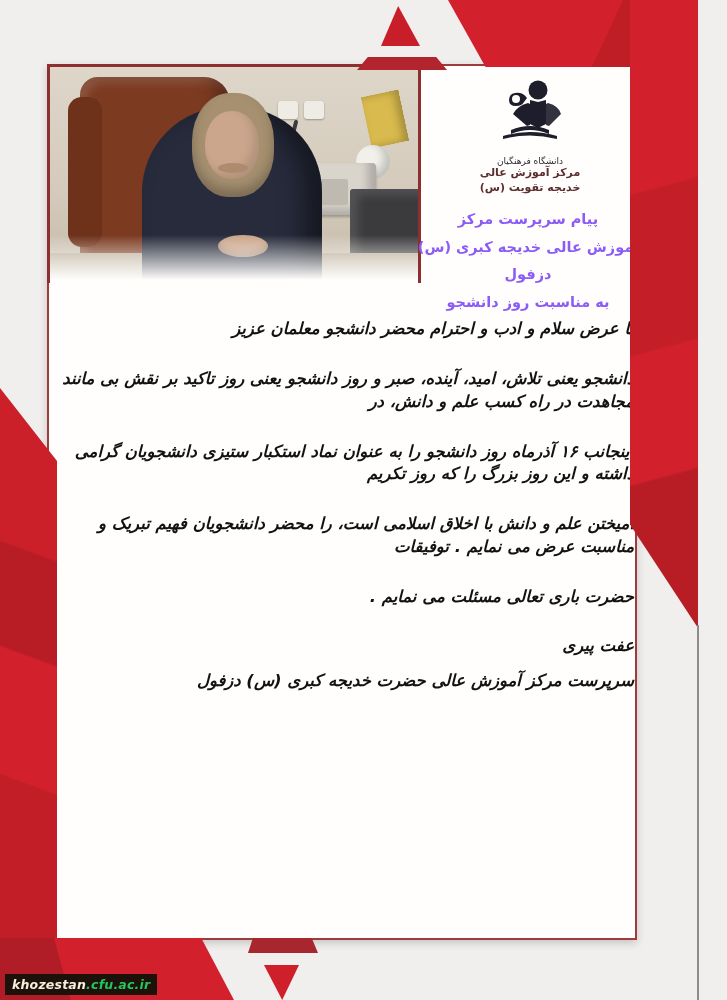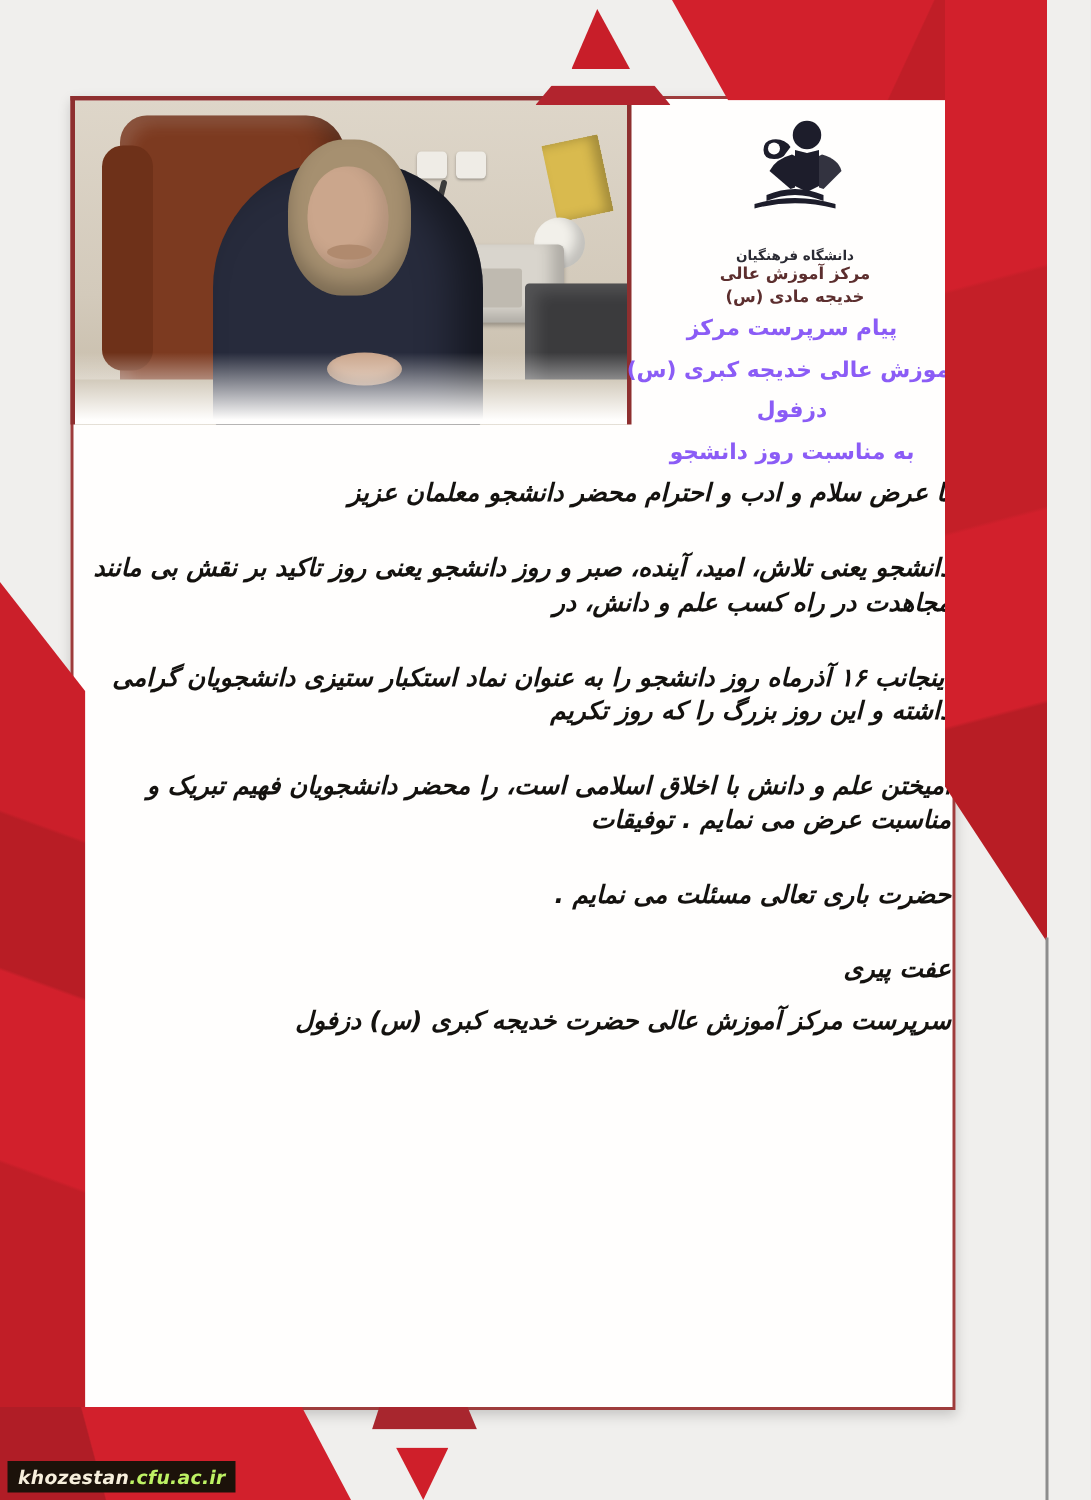--- a/index.html
+++ b/index.html
@@ -93,41 +93,41 @@
   .paper-roll{left:306px;top:78px;width:34px;height:34px;background:#f2f0ea;border-radius:50%;
     box-shadow:inset -6px -4px 8px rgba(0,0,0,.2);}
   .desk{left:0;top:186px;width:374px;height:33px;background:#b4a78f;}
   .papers{left:120px;top:188px;width:96px;height:22px;background:#f4f1ea;border-radius:40%;
     box-shadow:0 1px 2px rgba(0,0,0,.2);}
   .photo-fade{left:0;top:168px;width:374px;height:51px;
     background:linear-gradient(rgba(255,255,255,0),#fffefd 88%);}
   
   .logo-block{position:absolute;left:450px;top:78px;width:160px;z-index:2;text-align:center;}
   .emblem{display:inline-block;}
-  .logo-uni{font-size:9px;font-weight:bold;color:#2a2a33;letter-spacing:.5px;margin-top:16px;}
+  .logo-uni{font-size:9px;font-weight:normal;color:#2a2a33;letter-spacing:.5px;margin-top:6px;}
   .logo-line{font-size:11px;font-weight:bold;color:#5c2e2e;line-height:1.35;}
   
   .header-block{position:absolute;left:408px;top:206px;width:240px;z-index:2;
     text-align:center;direction:rtl;color:#8b5cf6;font-weight:bold;}
   .header-line{font-size:14.5px;line-height:1.9;}
   
   .body-block{position:absolute;left:62px;top:318px;width:572px;z-index:2;
     direction:rtl;color:#14120f;font-weight:bold;font-style:italic;}
   .msg-line{font-size:16.5px;line-height:1.35;margin-bottom:28px;}
   .align-right{text-align:right;}
   .align-center{text-align:center;}
   .sig{font-size:16.5px;text-align:right;margin-top:14px;}
   .sig-name{margin-top:10px;}
   .sig-title{margin-top:16px;}
   
   .watermark{position:absolute;left:5px;top:974px;z-index:4;height:21px;padding:0 7px;
     background:#1c120a;display:flex;align-items:center;
     font-style:italic;font-weight:bold;font-size:12.5px;letter-spacing:.2px;}
   .wm-site{color:#f7efdc;}
-  .wm-domain{color:#bef264;}
+  .wm-domain{color:#22c55e;}
 </style>
 </head>
 <body>
 
 <div class="stage">
 
   <div class="card"></div>
 
   <div class="photo">
     <div class="el chair"></div>
@@ -160,21 +160,21 @@
           <path d="M33 22 L41 24 L49 22 L49 46 L41 50 L33 46 Z"></path>
           <path d="M31 25 Q20 28 16 36 L30 48 L33 47 L33 26 Z"></path>
           <path d="M51 25 Q62 28 64 36 L52 48 L49 47 L49 26 Z" opacity=".9"></path>
           <path d="M14 52 Q33 44 52 52 L52 56 Q33 48 14 56 Z"></path>
           <path d="M6 58 Q33 50 60 58 L60 61 Q33 54 6 61 Z"></path>
         </g>
       </svg>
     </span>
     <div class="logo-uni">دانشگاه فرهنگیان</div>
     <div class="logo-line">مرکز آموزش عالی</div>
-    <div class="logo-line">خدیجه مادی (س)</div>
+    <div class="logo-line">خدیجه تقویت (س)</div>
   </div>
 
   <div class="header-block">
     <div class="header-line">پیام سرپرست مرکز</div>
     <div class="header-line">آموزش عالی خدیجه کبری (س) دزفول</div>
     <div class="header-line">به مناسبت روز دانشجو</div>
   </div>
 
   <div class="body-block">
     <div class="msg-line align-right">با عرض سلام و ادب و احترام محضر دانشجو معلمان عزیز</div>

